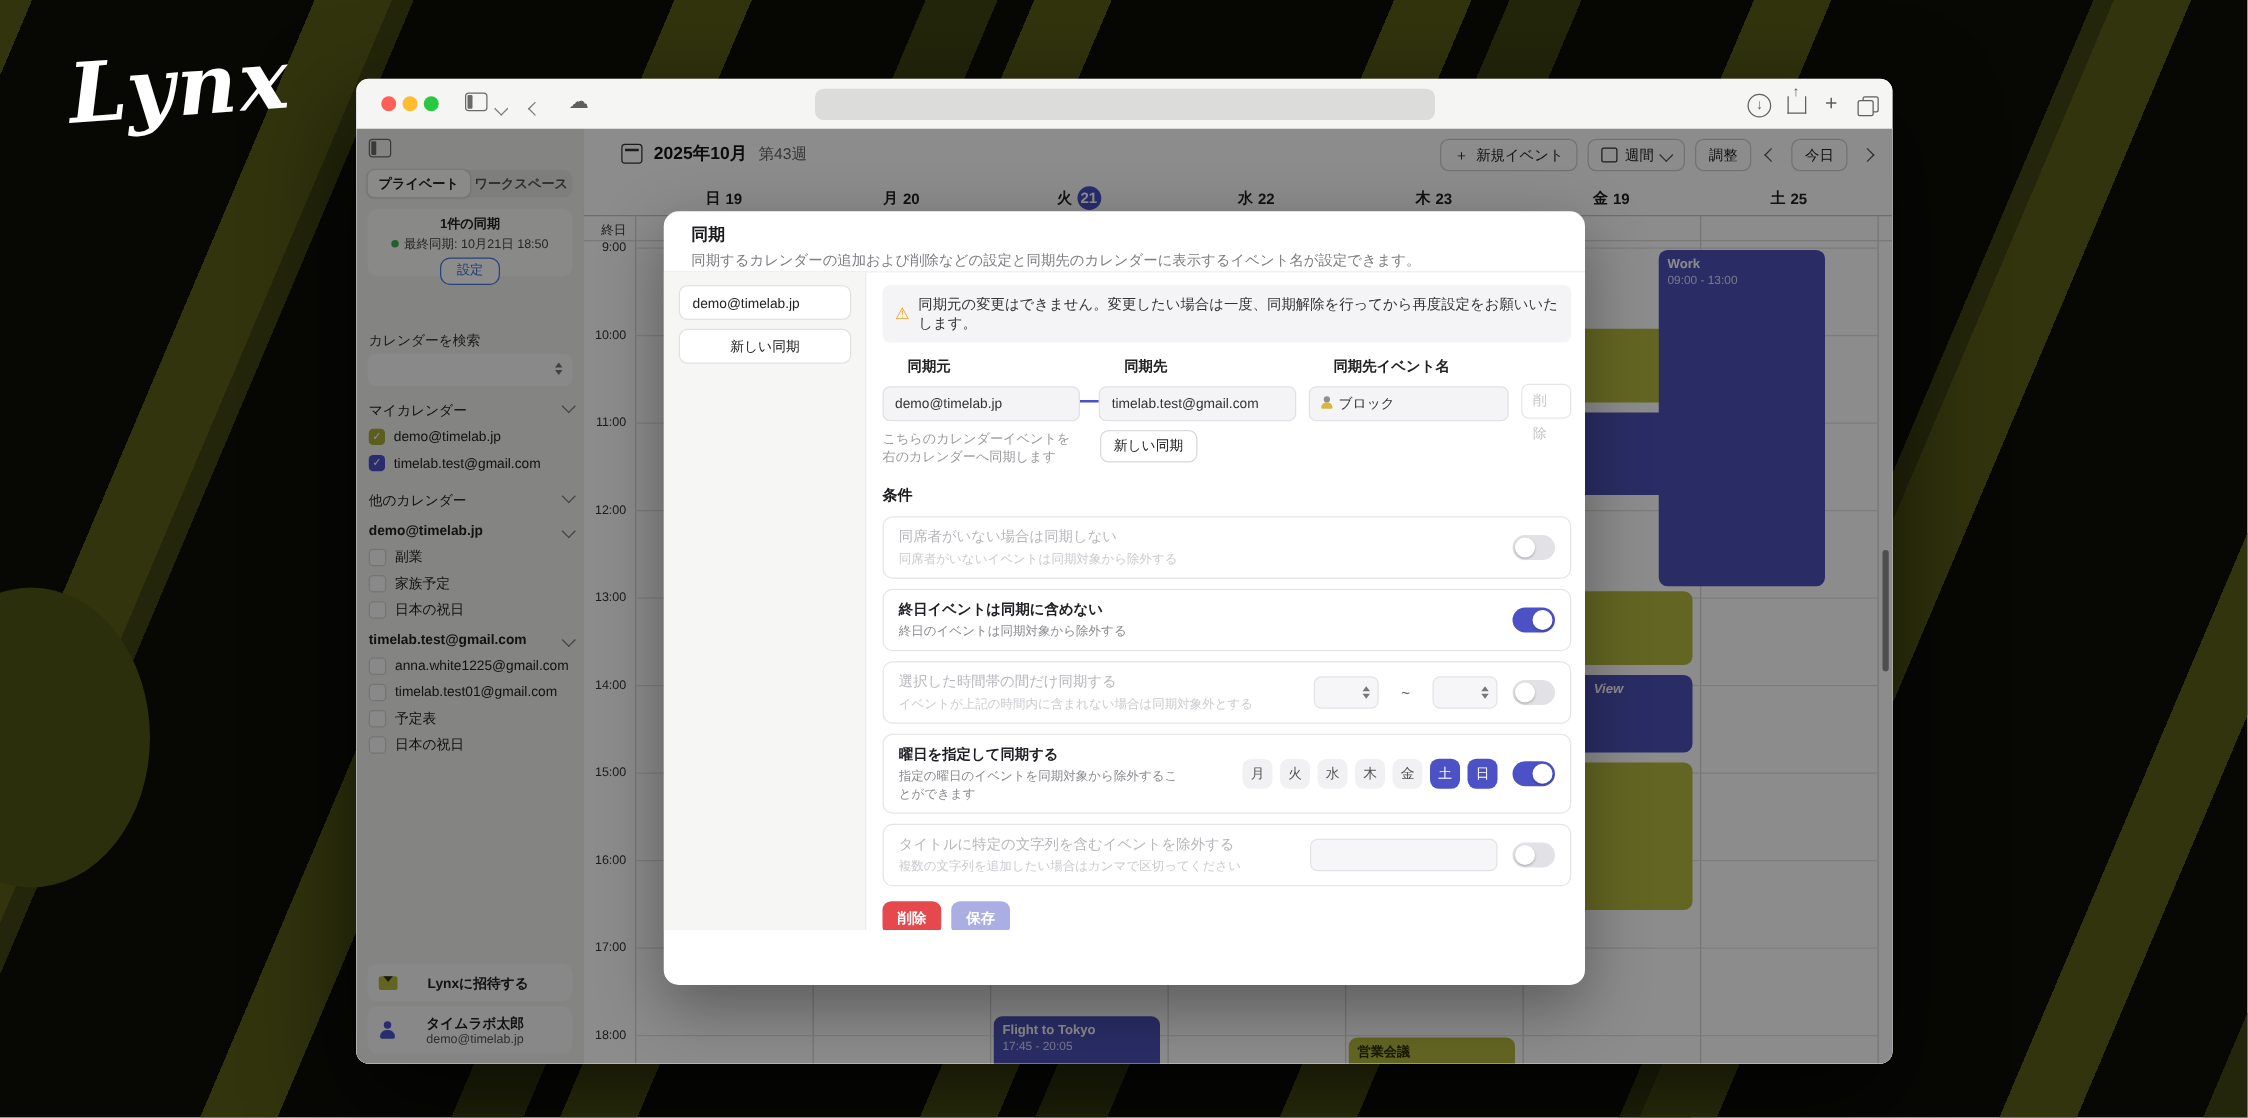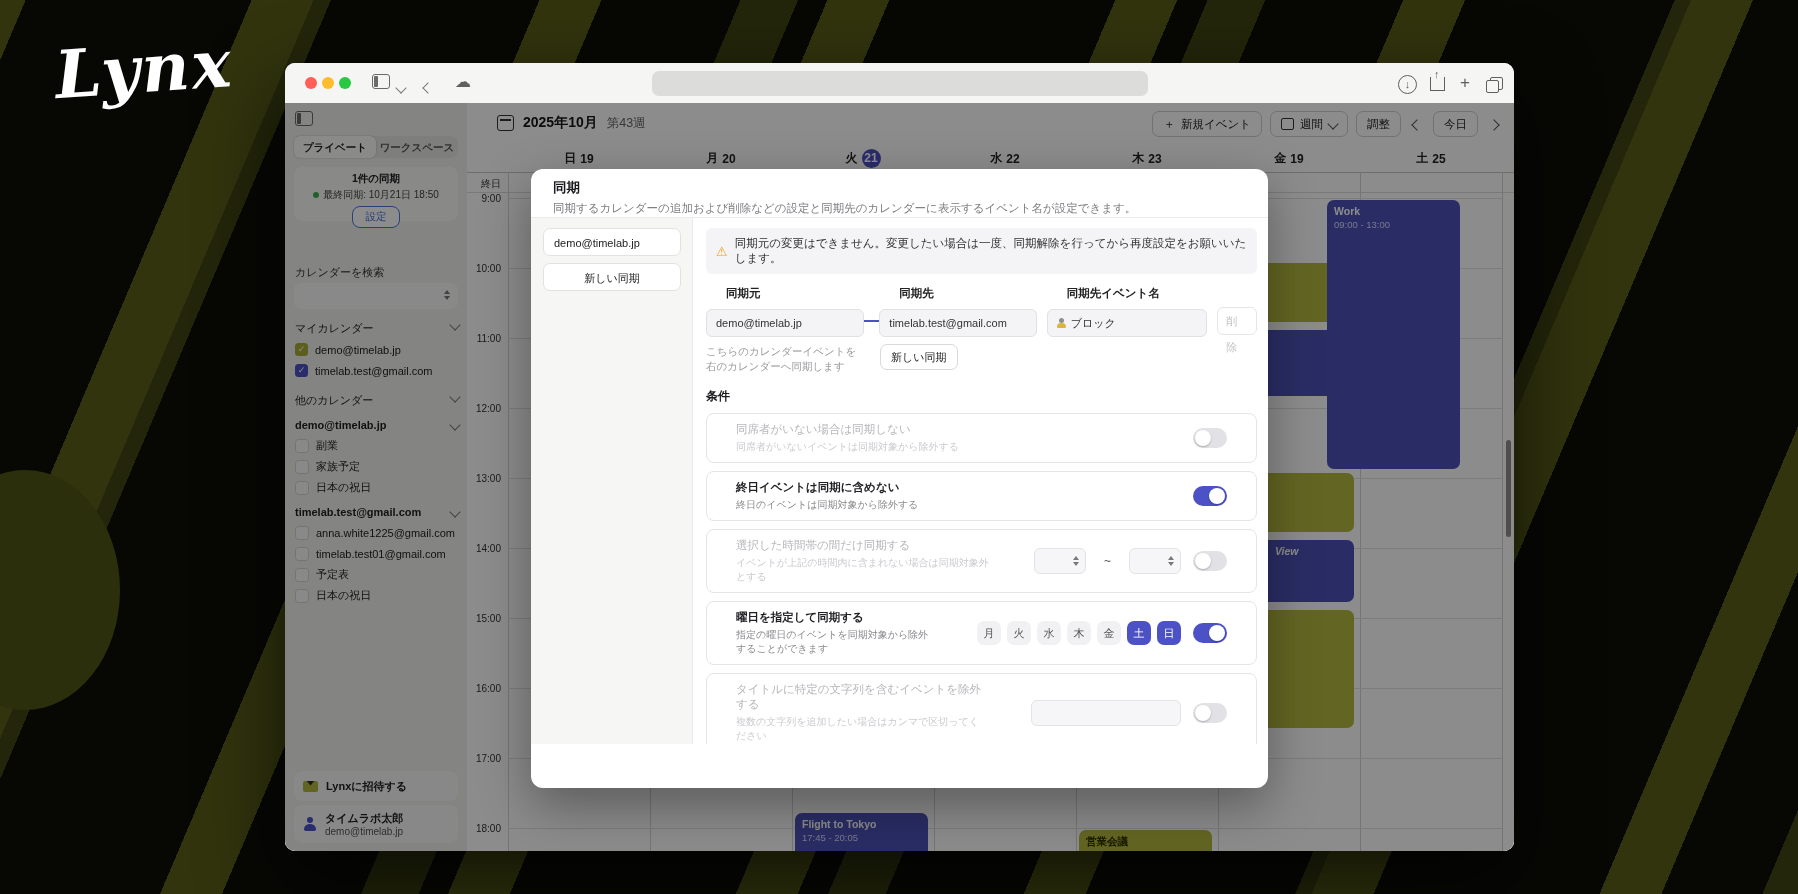--- a/index.html
+++ b/index.html
@@ -55,21 +55,21 @@
   .tri-down{width:0;height:0;border-left:3.5px solid transparent;border-right:3.5px solid transparent;border-top:4px solid #777;}
   .sb-search .stepper{position:absolute;right:8px;top:7px;}
   .callists{position:absolute;left:10px;top:218px;right:8px;}
   .sec-head{display:flex;justify-content:space-between;align-items:flex-start;font-size:11px;color:#222;height:18px;margin-top:10px;}
   .sec-head:first-child{margin-top:0;}
   .cal-row{display:flex;align-items:center;gap:7px;height:21px;}
   .cbx{width:13px;height:13px;border-radius:3.5px;font-size:9px;line-height:13px;color:#fff;text-align:center;font-weight:700;}
   .cbx.empty{background:rgba(255,255,255,.65);border:1px solid #d3d3d1;width:12px;height:12px;}
   .cal-row .lbl{font-size:11px;color:#222;white-space:nowrap;overflow:hidden;}
   .grp-head{display:flex;justify-content:space-between;align-items:center;font-size:11px;font-weight:700;color:#222;height:20px;margin-top:4px;}
-  .sb-card{position:absolute;left:9px;width:164px;background:rgba(255,255,255,.5);border-radius:8px;display:flex;align-items:center;gap:8px;padding:0 9px;box-sizing:border-box;}
+  .sb-card{position:absolute;left:9px;width:164px;background:rgba(255,255,255,.5);border-radius:8px;display:flex;align-items:center;gap:24px;padding:0 9px;box-sizing:border-box;}
   .invite{bottom:50px;height:30px;}
   .usercard{bottom:8px;height:38px;}
   .env{width:15px;height:11px;background:#b2b63c;border-radius:2px;position:relative;overflow:hidden;}
   .env::before{content:"";position:absolute;left:0;top:-4px;width:15px;height:9px;background:#2e2e20;transform:rotate(0);clip-path:polygon(0 0,100% 0,50% 100%);}
   .sb-card .t1{font-size:11px;font-weight:700;color:#222;}
   .sb-card .t2{font-size:10px;color:#555;}
   .person{width:14px;height:14px;position:relative;}
   .person::before{content:"";position:absolute;left:4px;top:0;width:6px;height:6px;border-radius:50%;background:#4c51c6;}
   .person::after{content:"";position:absolute;left:1px;top:7px;width:12px;height:7px;border-radius:6px 6px 2px 2px;background:#4c51c6;}
   
@@ -127,21 +127,21 @@
   .pmini{display:inline-block;width:9px;height:10px;position:relative;margin-right:5px;vertical-align:-1px;}
   .pmini::before{content:"";position:absolute;left:2px;top:0;width:5px;height:5px;border-radius:50%;background:#8f8f8f;}
   .pmini::after{content:"";position:absolute;left:0;top:5px;width:9px;height:5px;border-radius:4px 4px 1px 1px;background:#d8b640;}
   .fdel{height:28px;line-height:26px;border:1px solid #e6e6e6;border-radius:6px;color:#c2c2c2;font-size:11px;padding:0 8px;
     box-sizing:border-box;margin-left:10px;}
   .row2{display:flex;margin-top:7px;}
   .helper{width:158px;font-size:10.5px;color:#9a9a9e;line-height:1.45;}
   .newsync{height:26px;line-height:24px;background:#fff;border:1px solid #d9d9dc;border-radius:7px;font-size:11px;color:#222;
     padding:0 10px;box-sizing:border-box;margin-left:16px;align-self:flex-start;}
   .condlabel{font-size:12px;font-weight:700;color:#1b1b1f;margin:14px 0 8px;}
-  .card{border:1px solid #e5e5e8;border-radius:8px;padding:8px 29px;margin-bottom:8px;display:flex;align-items:center;
+  .card{border:1px solid #e5e5e8;border-radius:8px;padding:8px 12px;margin-bottom:8px;display:flex;align-items:center;
     justify-content:space-between;min-height:28px;gap:44px;}
   .card .ct{font-size:11.5px;font-weight:600;color:#1f1f24;}
   .card .cd{font-size:10px;color:#8a8a8f;margin-top:3px;}
   .card.disabled .ct{color:#b7b7bc;font-weight:400;}
   .card.disabled .cd{color:#cbcbd0;}
   .ctrls{display:flex;align-items:center;gap:12px;}
   .toggle{width:34px;height:20px;border-radius:10px;background:#e2e2e6;position:relative;flex:none;}
   .toggle .knob{position:absolute;top:2px;left:2px;width:16px;height:16px;border-radius:50%;background:#fff;box-shadow:0 1px 2px rgba(0,0,0,.25);}
   .toggle.on{background:#4c51c6;}
   .toggle.on .knob{left:16px;}

